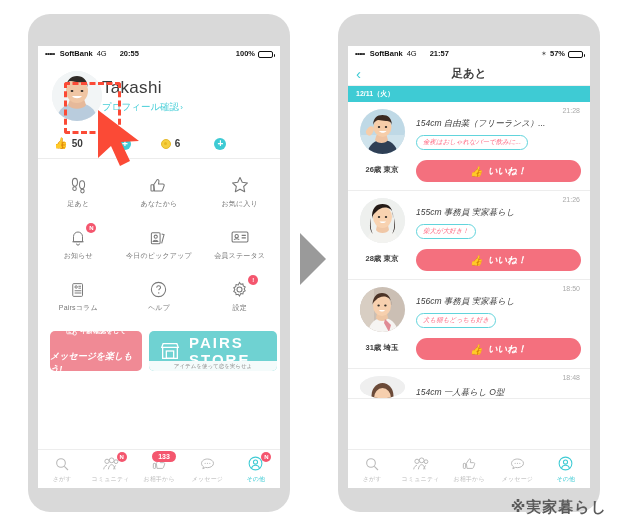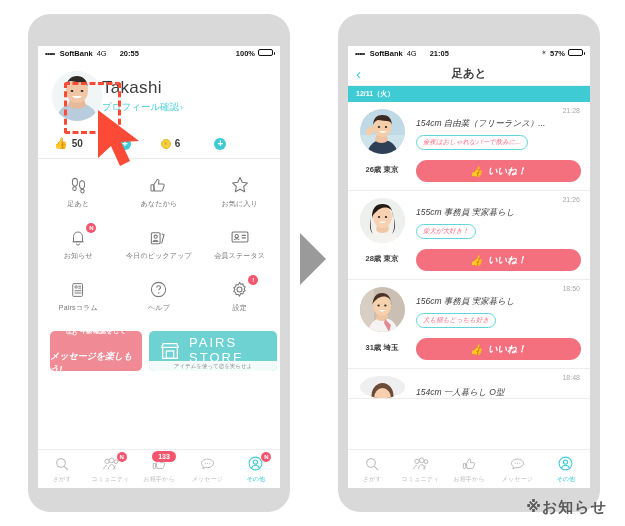--- a/index.html
+++ b/index.html
@@ -27,21 +27,21 @@
   
   .statusbar{
     height:15px;display:flex;align-items:center;
     padding:0 7px;font-size:7.5px;color:#111;
     background:#fff;font-weight:bold;
   }
   .sb-dots{letter-spacing:-0.5px;font-size:7px;}
   .sb-carrier{margin-left:5px;font-weight:bold;}
   .sb-net{margin-left:4px;font-weight:normal;}
   .sb-time{margin-left:13px;font-weight:bold;}
-  .sb-right{margin-left:auto;display:flex;align-items:flex-start;gap:3px;}
+  .sb-right{margin-left:auto;display:flex;align-items:flex-end;gap:3px;}
   .sb-bt{font-size:7px;color:#555;}
   .sb-batt{
     width:15px;height:7px;border:1px solid #111;border-radius:2px;
     position:relative;box-sizing:border-box;padding:1px;
   }
   .sb-batt:after{
     content:"";position:absolute;right:-3px;top:2px;width:1.5px;height:3px;
     background:#111;border-radius:0 1px 1px 0;
   }
   .sb-fill{height:100%;background:#111;border-radius:1px;}
@@ -112,21 +112,21 @@
   .promo-a{
     width:92px;background:#f08a95;color:#fff;
     display:flex;flex-direction:column;align-items:center;justify-content:center;gap:14px;
   }
   .pa-l1{font-size:6.5px;display:flex;align-items:center;gap:3px;font-weight:bold;}
   .pa-l2{font-size:9px;font-weight:bold;font-style:italic;}
   .promo-b{
     width:128px;background:#6fd2d2;color:#fff;display:flex;align-items:center;
     padding-left:9px;gap:7px;box-sizing:border-box;
   }
-  .pb-txt{font-size:13px;font-weight:normal;letter-spacing:2px;line-height:1.15;}
+  .pb-txt{font-size:15px;font-weight:bold;letter-spacing:2px;line-height:1.15;}
   .pb-sub{
     position:absolute;left:0;bottom:0;width:100%;background:#f4fbfb;color:#8e8e8e;
     font-size:5.5px;text-align:center;padding:1.5px 0;
   }
 
   
   .tabbar{
     position:absolute;left:0;right:0;bottom:0;height:38px;background:#fff;
     border-top:1px solid #ededed;display:flex;align-items:center;
   }
@@ -445,21 +445,21 @@
 
   <div class="bigarrow"></div>
 
   <div class="phone right">
     <div class="screen">
 
       <div class="statusbar">
         <span class="sb-dots">•••••</span>
         <span class="sb-carrier">SoftBank</span>
         <span class="sb-net">4G</span>
-        <span class="sb-time">21:05</span>
+        <span class="sb-time">21:57</span>
         <span class="sb-right">
           <span class="sb-bt">✶</span>
           <span style="font-size:7.5px">57%</span>
           <span class="sb-batt"><span class="sb-fill" style="width:57%"></span></span>
         </span>
       </div>
 
       <div class="navbar">
         <span class="backchev">‹</span>
         <div class="navtitle">足あと</div>
@@ -622,15 +622,15 @@
                 <path d="M6.4 18.4c1-2.6 3.1-3.9 5.6-3.9s4.6 1.3 5.6 3.9"></path>
               </svg>
           </div>
           <div class="tlabel">その他</div>
         </div>
       </div>
 
     </div>
   </div>
 
-  <div class="imgnote">※お知らせ</div>
+  <div class="imgnote">※実家暮らし</div>
 
 </div>
 
 </body></html>

